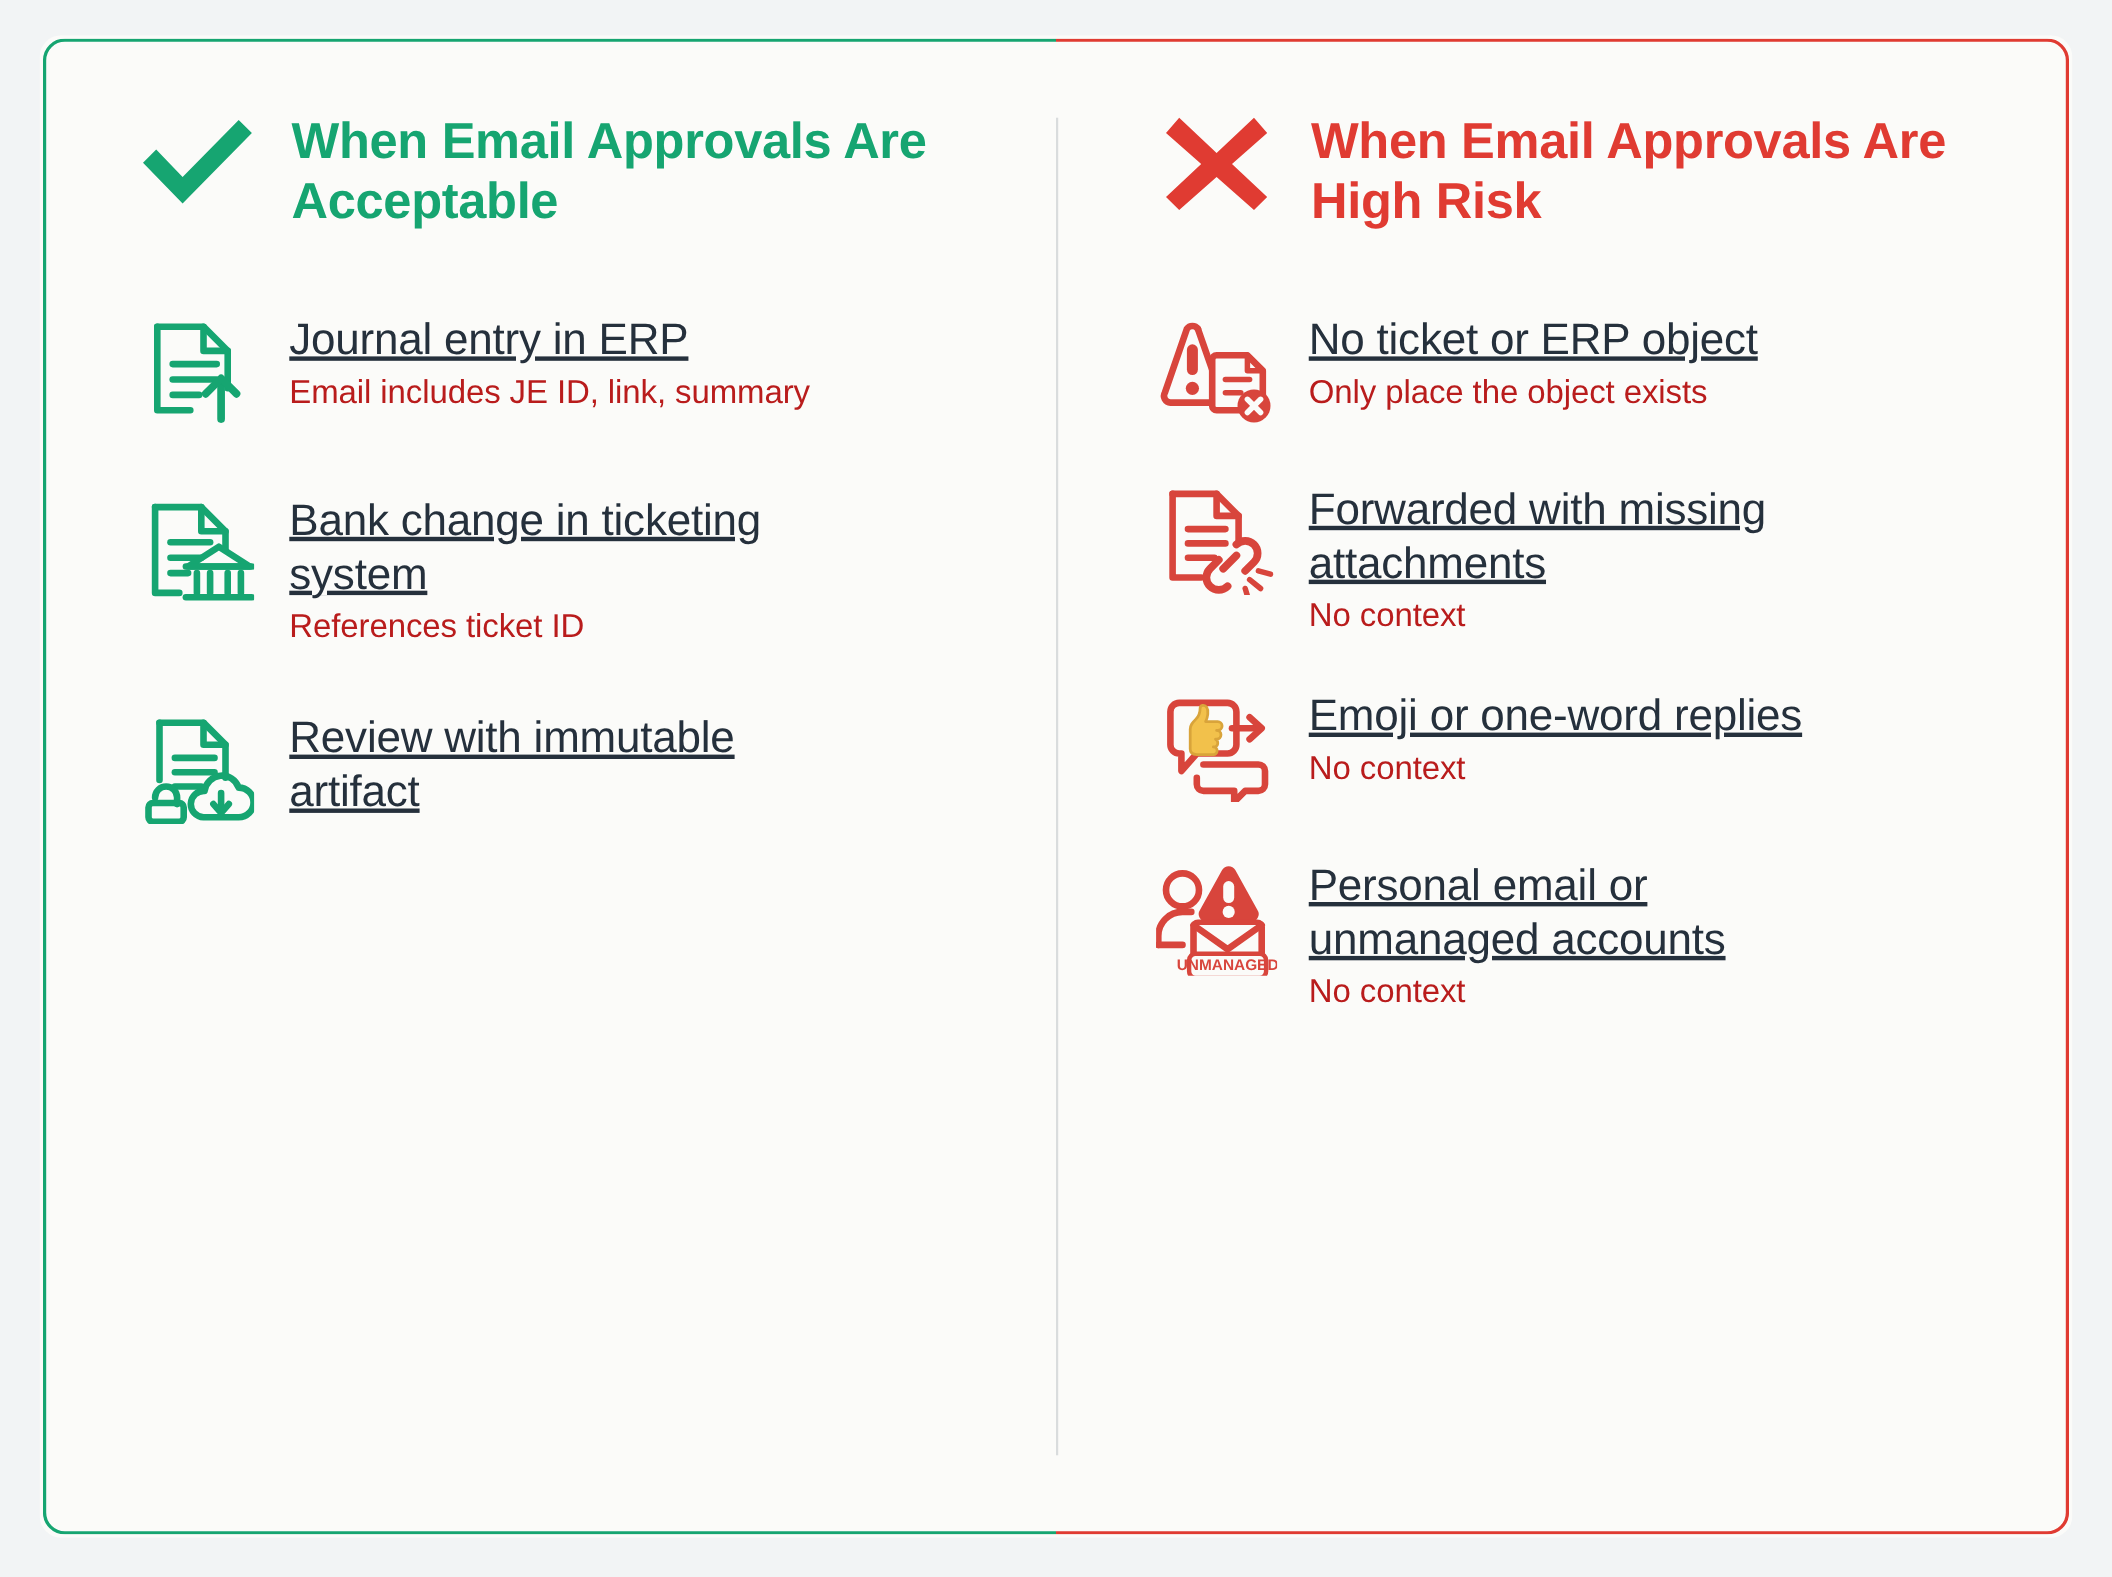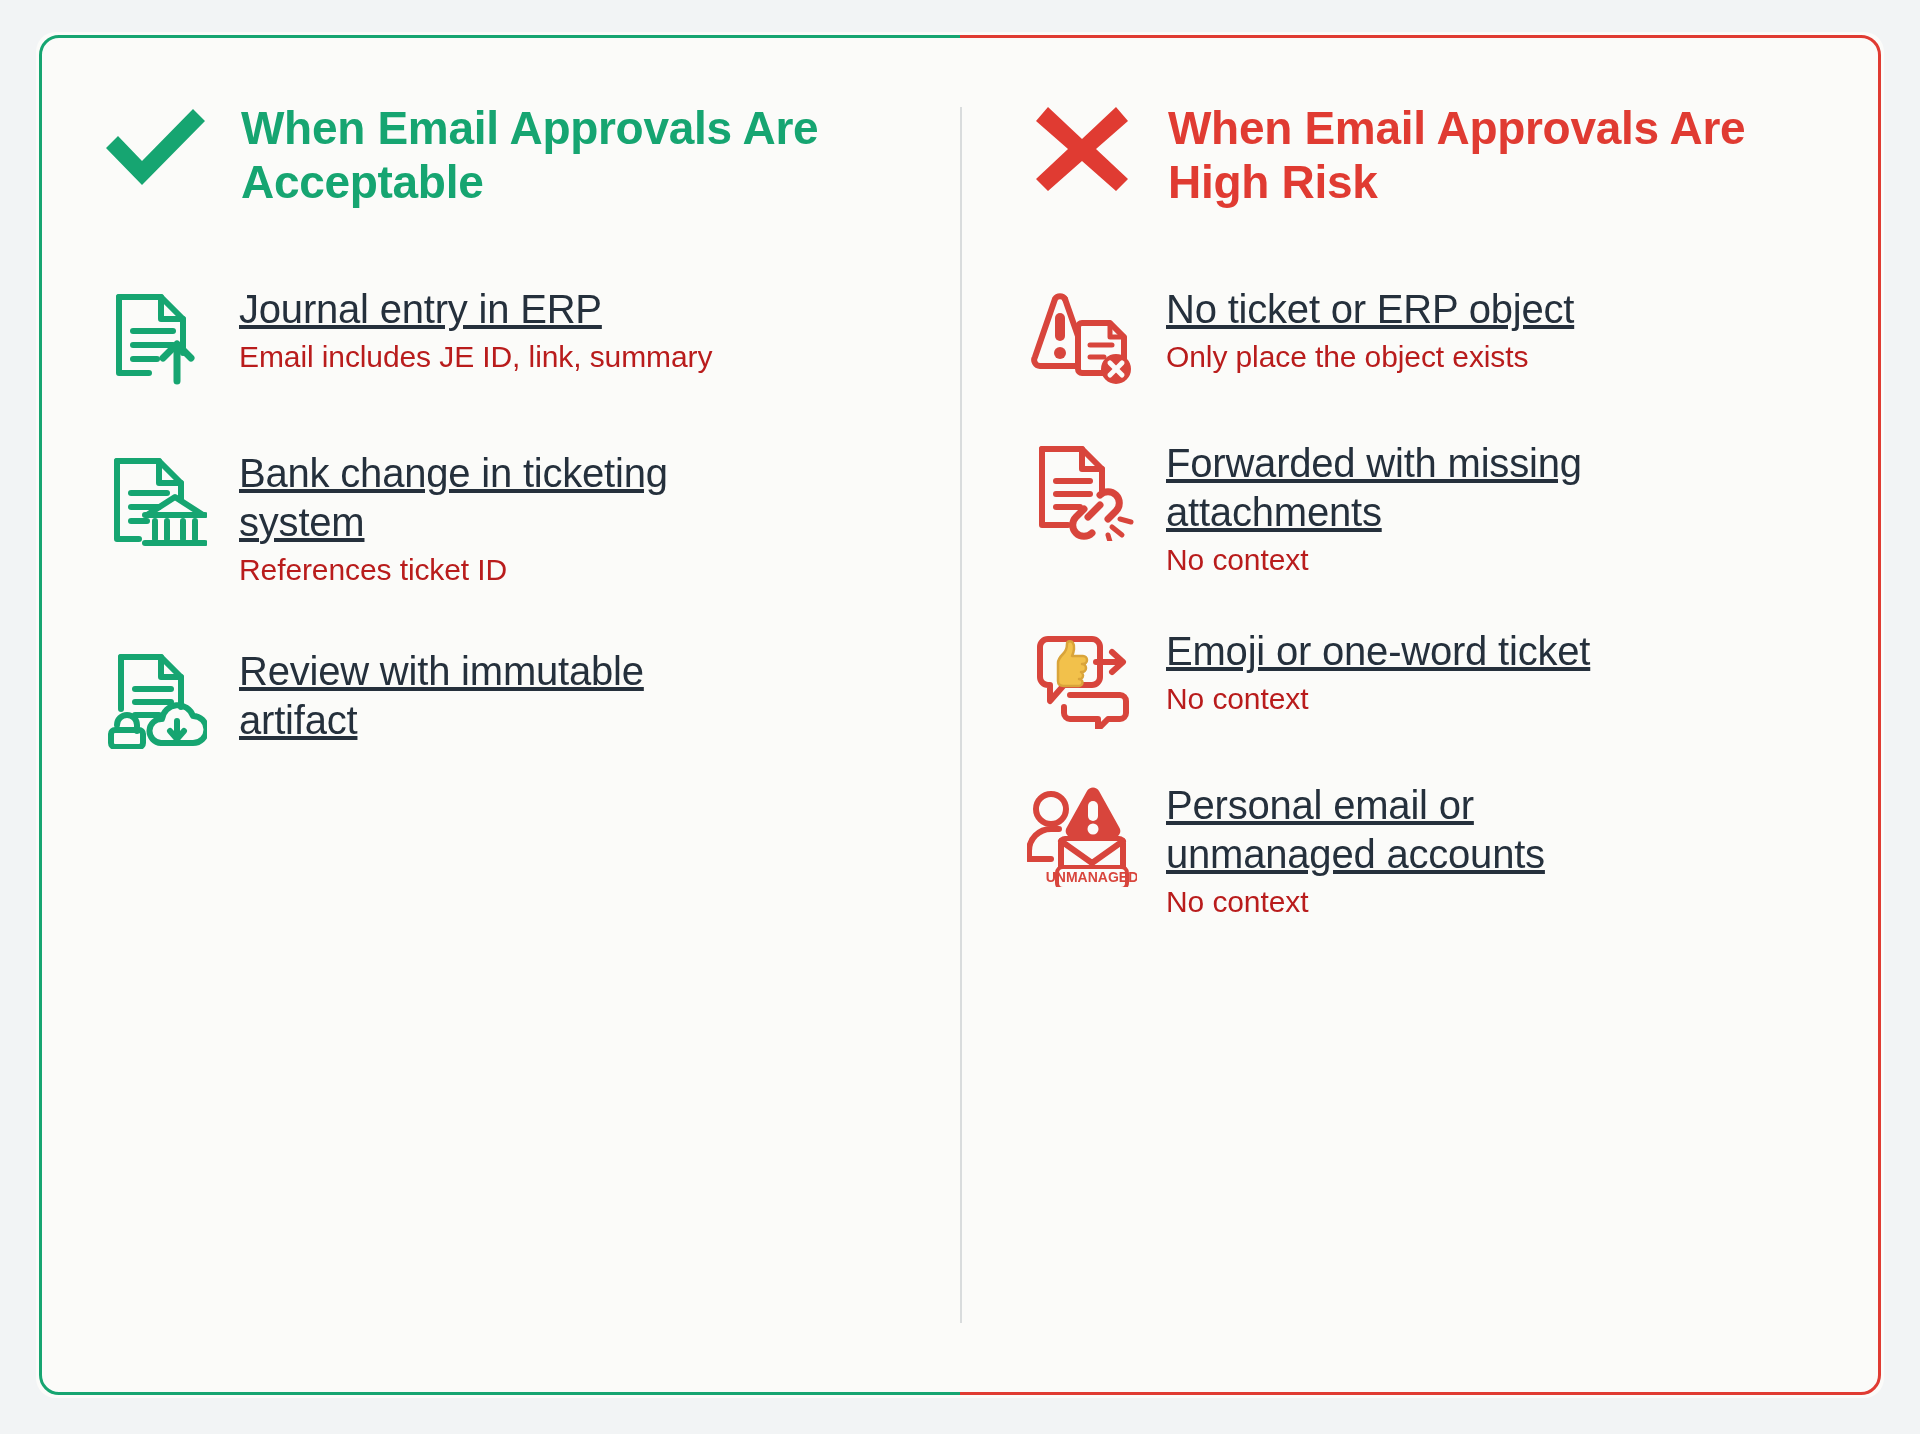--- a/index.html
+++ b/index.html
@@ -52,20 +52,21 @@
     border: 3px solid #e03b32;
     clip-path: inset(0 0 0 50%);
     pointer-events: none;
   }
 
   .col {
     box-sizing: border-box;
     flex: 1 1 50%;
     padding: 60px 30px 40px 58px;
     position: relative;
+    margin-left: 24px;
   }
   .col.right {
     padding-left: 64px;
     padding-right: 40px;
   }
   .divider {
     position: absolute;
     top: 72px;
     bottom: 72px;
     left: 50%;
@@ -321,21 +322,21 @@
             <g fill="none" stroke="#d8453c" stroke-width="6" stroke-linecap="round" stroke-linejoin="round">
               <path d="M66 33 h26"></path>
               <path d="M82 23 l11 10 l-11 10"></path>
             </g>
             <g fill="none" stroke="#d8453c" stroke-width="6" stroke-linecap="round" stroke-linejoin="round">
               <path d="M40 66 h50 a6 6 0 0 1 6 6 v12 a6 6 0 0 1 -6 6 h-12 l-10 10 v-10 h-28 a6 6 0 0 1 -6 -6 v-6"></path>
             </g>
           </svg>
         </div>
         <div class="row-text">
-          <p class="row-title">Emoji or one-word ticket</p>
+          <p class="row-title">Emoji or one-word replies</p>
           <p class="row-sub">No context</p>
         </div>
       </div>
 
       <div class="row">
         <div class="row-icon">
           <svg width="110" height="104" viewBox="0 0 110 104" aria-hidden="true">
             <g fill="none" stroke="#d8453c" stroke-width="6" stroke-linecap="round" stroke-linejoin="round">
               <circle cx="24" cy="26" r="15"></circle>
               <path d="M2 76 v-8 a22 22 0 0 1 22 -22 h8"></path>

